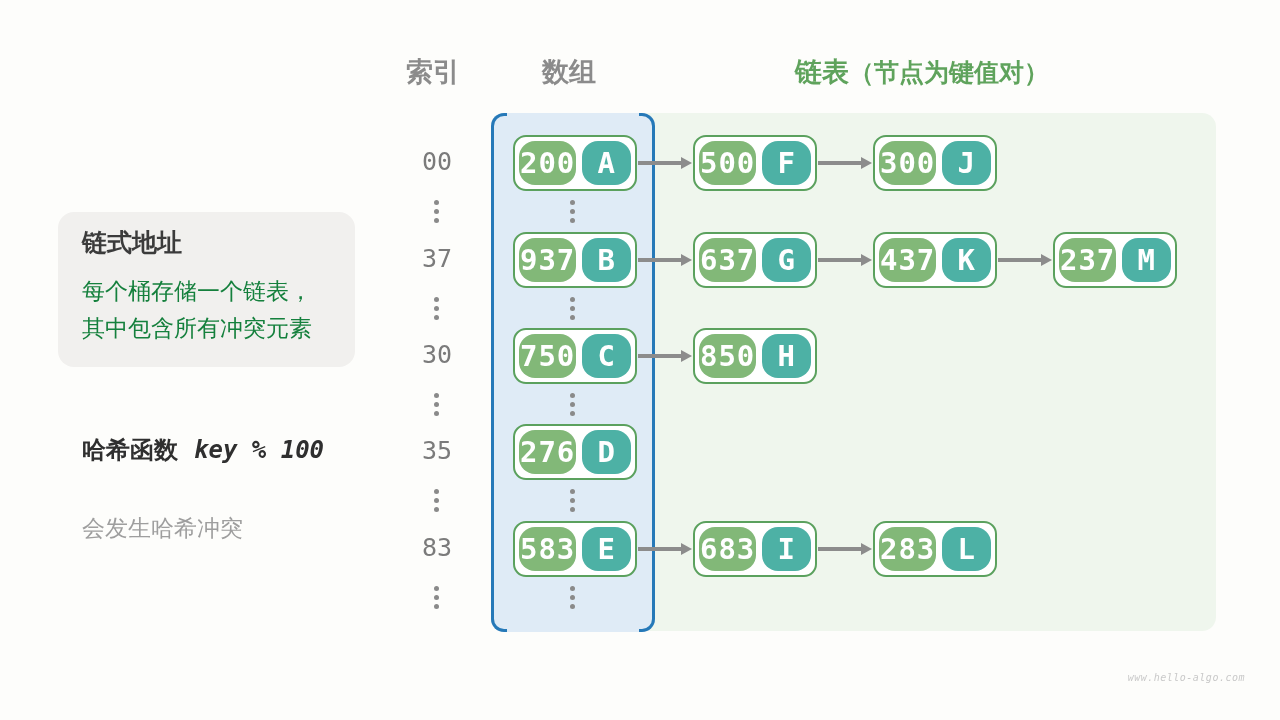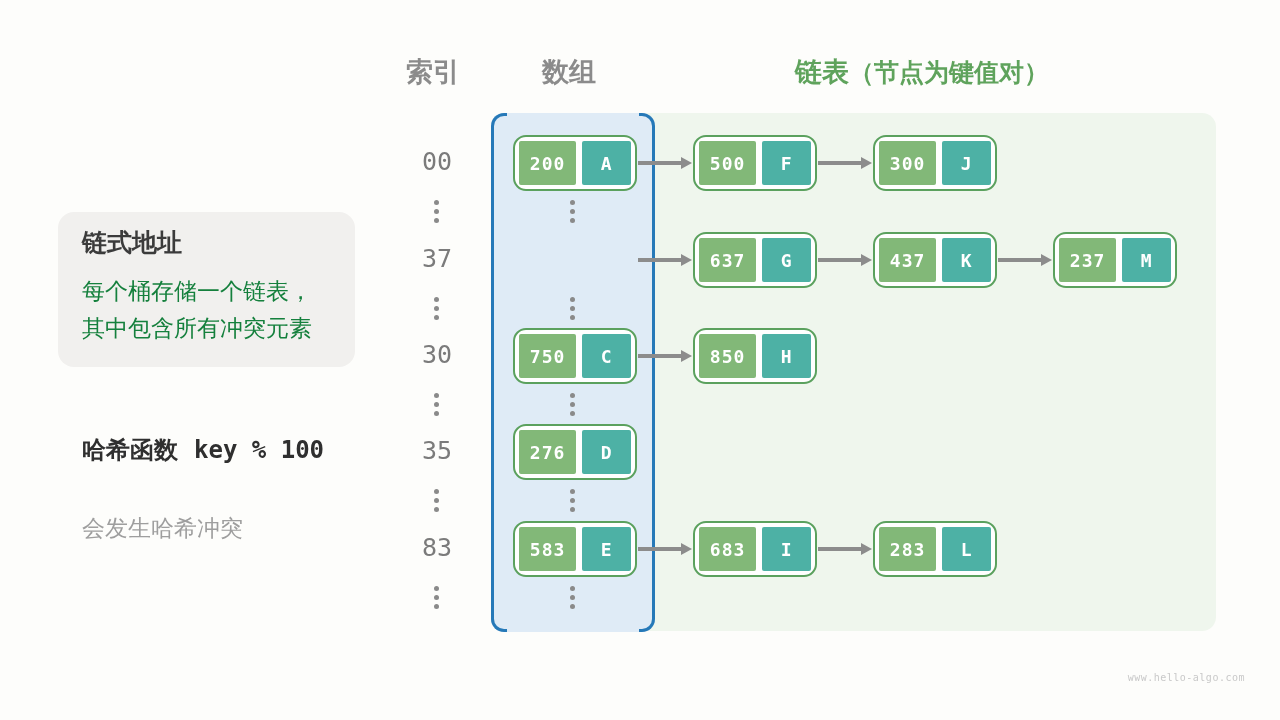--- a/index.html
+++ b/index.html
@@ -1,18 +1,18 @@
 <!DOCTYPE html>
 <html><head>
 <meta charset="utf-8">
 <style>
   html,body{margin:0;padding:0;}
   .canvas{position:relative;width:1280px;height:720px;background:#fdfdfb;overflow:hidden;
           font-family:"Liberation Sans","DejaVu Sans",sans-serif;}
-  .mono{font-family:"DejaVu Sans Mono","Liberation Mono",monospace;}
+  .mono{font-family:"DejaVu Sans Mono","Liberation Mono",monospace;font-style:italic;}
 
   
   .hdr{position:absolute;top:54px;font-size:27px;font-weight:bold;color:#8b8b8b;text-align:center;white-space:nowrap;}
   .hdr-list{color:#5fa35c;}
   .hdr-list .note{font-weight:600;font-size:25px;}
 
   
   .list-region{position:absolute;left:600px;top:113px;width:616px;height:518px;
                background:#eff6ed;border-radius:14px;}
   
@@ -30,22 +30,22 @@
   .info-line{position:absolute;left:82px;font-size:23px;color:#15803d;white-space:nowrap;}
 
   
   .hash-title{position:absolute;left:82px;top:434px;font-size:24px;font-weight:bold;color:#2f2f2f;white-space:nowrap;}
   .hash-title .code{margin-left:16px;font-size:24px;}
   .hash-line{position:absolute;left:82px;font-size:23px;color:#9e9e9e;white-space:nowrap;}
 
   
   .node{position:absolute;width:124px;height:56px;box-sizing:border-box;background:#fff;
         border:2.5px solid #5ba15e;border-radius:13px;display:flex;padding:4px;gap:6px;}
-  .cell{border-radius:2px;display:flex;align-items:center;justify-content:center;
-        color:#fff;font-size:18px;font-weight:bold;letter-spacing:1px;
+  .cell{border-radius:16px;display:flex;align-items:center;justify-content:center;
+        color:#fff;font-size:29px;font-weight:bold;letter-spacing:1px;
         font-family:"DejaVu Sans Mono","Liberation Mono",monospace;}
   .cell-key{flex:54;background:#82b878;}
   .cell-val{flex:46;background:#4db1a5;}
 
   
   .idx{position:absolute;width:70px;text-align:center;font-size:25px;color:#7b7b7b;
        font-family:"DejaVu Sans Mono","Liberation Mono",monospace;}
 
   
   .arrow{position:absolute;height:14px;display:flex;align-items:center;}
@@ -103,20 +103,24 @@
     </div>
     <div class="node" style="left: 873px; top: 135px;">
       <div class="cell cell-key">300</div>
       <div class="cell cell-val">J</div>
     </div>
     <div class="arrow" style="left: 818px; top: 156px; width: 54px;">
       <div class="line"></div>
       <div class="head"></div>
     </div>
     <div class="idx" style="left: 402px; top: 244px;">37</div>
+    <div class="node" style="left: 513px; top: 232px;">
+      <div class="cell cell-key">937</div>
+      <div class="cell cell-val">B</div>
+    </div>
     <div class="node" style="left: 693px; top: 232px;">
       <div class="cell cell-key">637</div>
       <div class="cell cell-val">G</div>
     </div>
     <div class="arrow" style="left: 638px; top: 253px; width: 54px;">
       <div class="line"></div>
       <div class="head"></div>
     </div>
     <div class="node" style="left: 873px; top: 232px;">
       <div class="cell cell-key">437</div>

